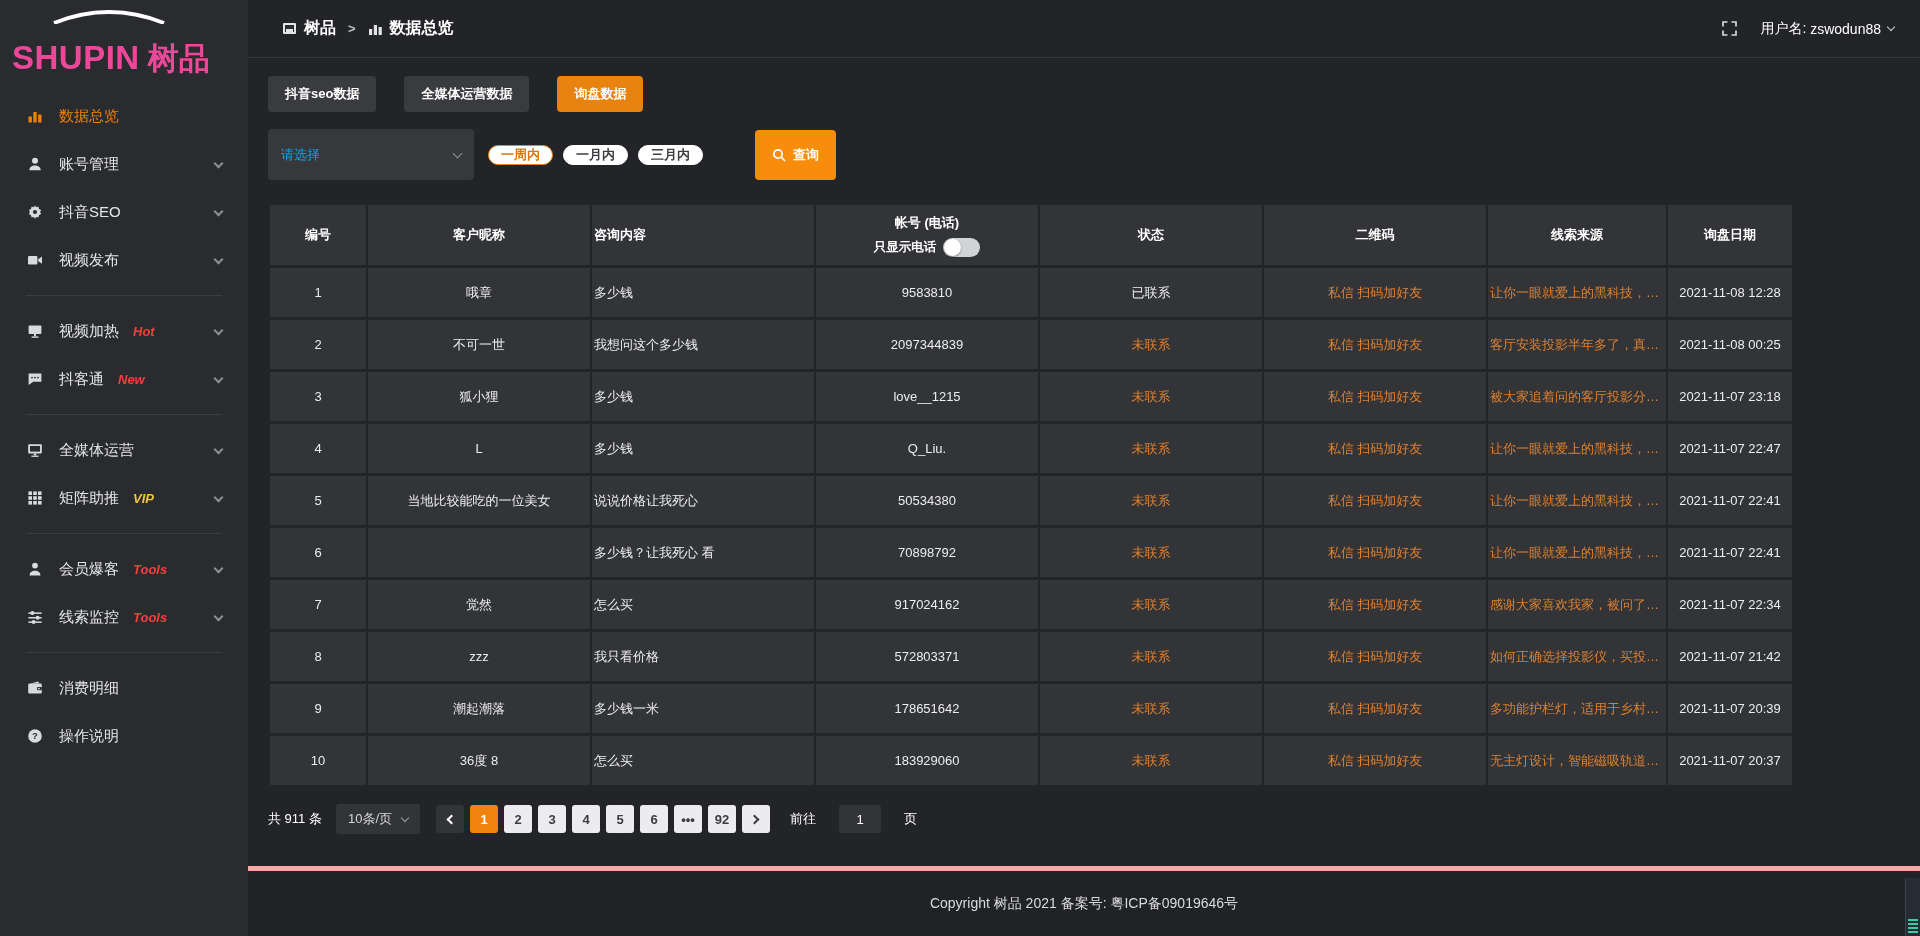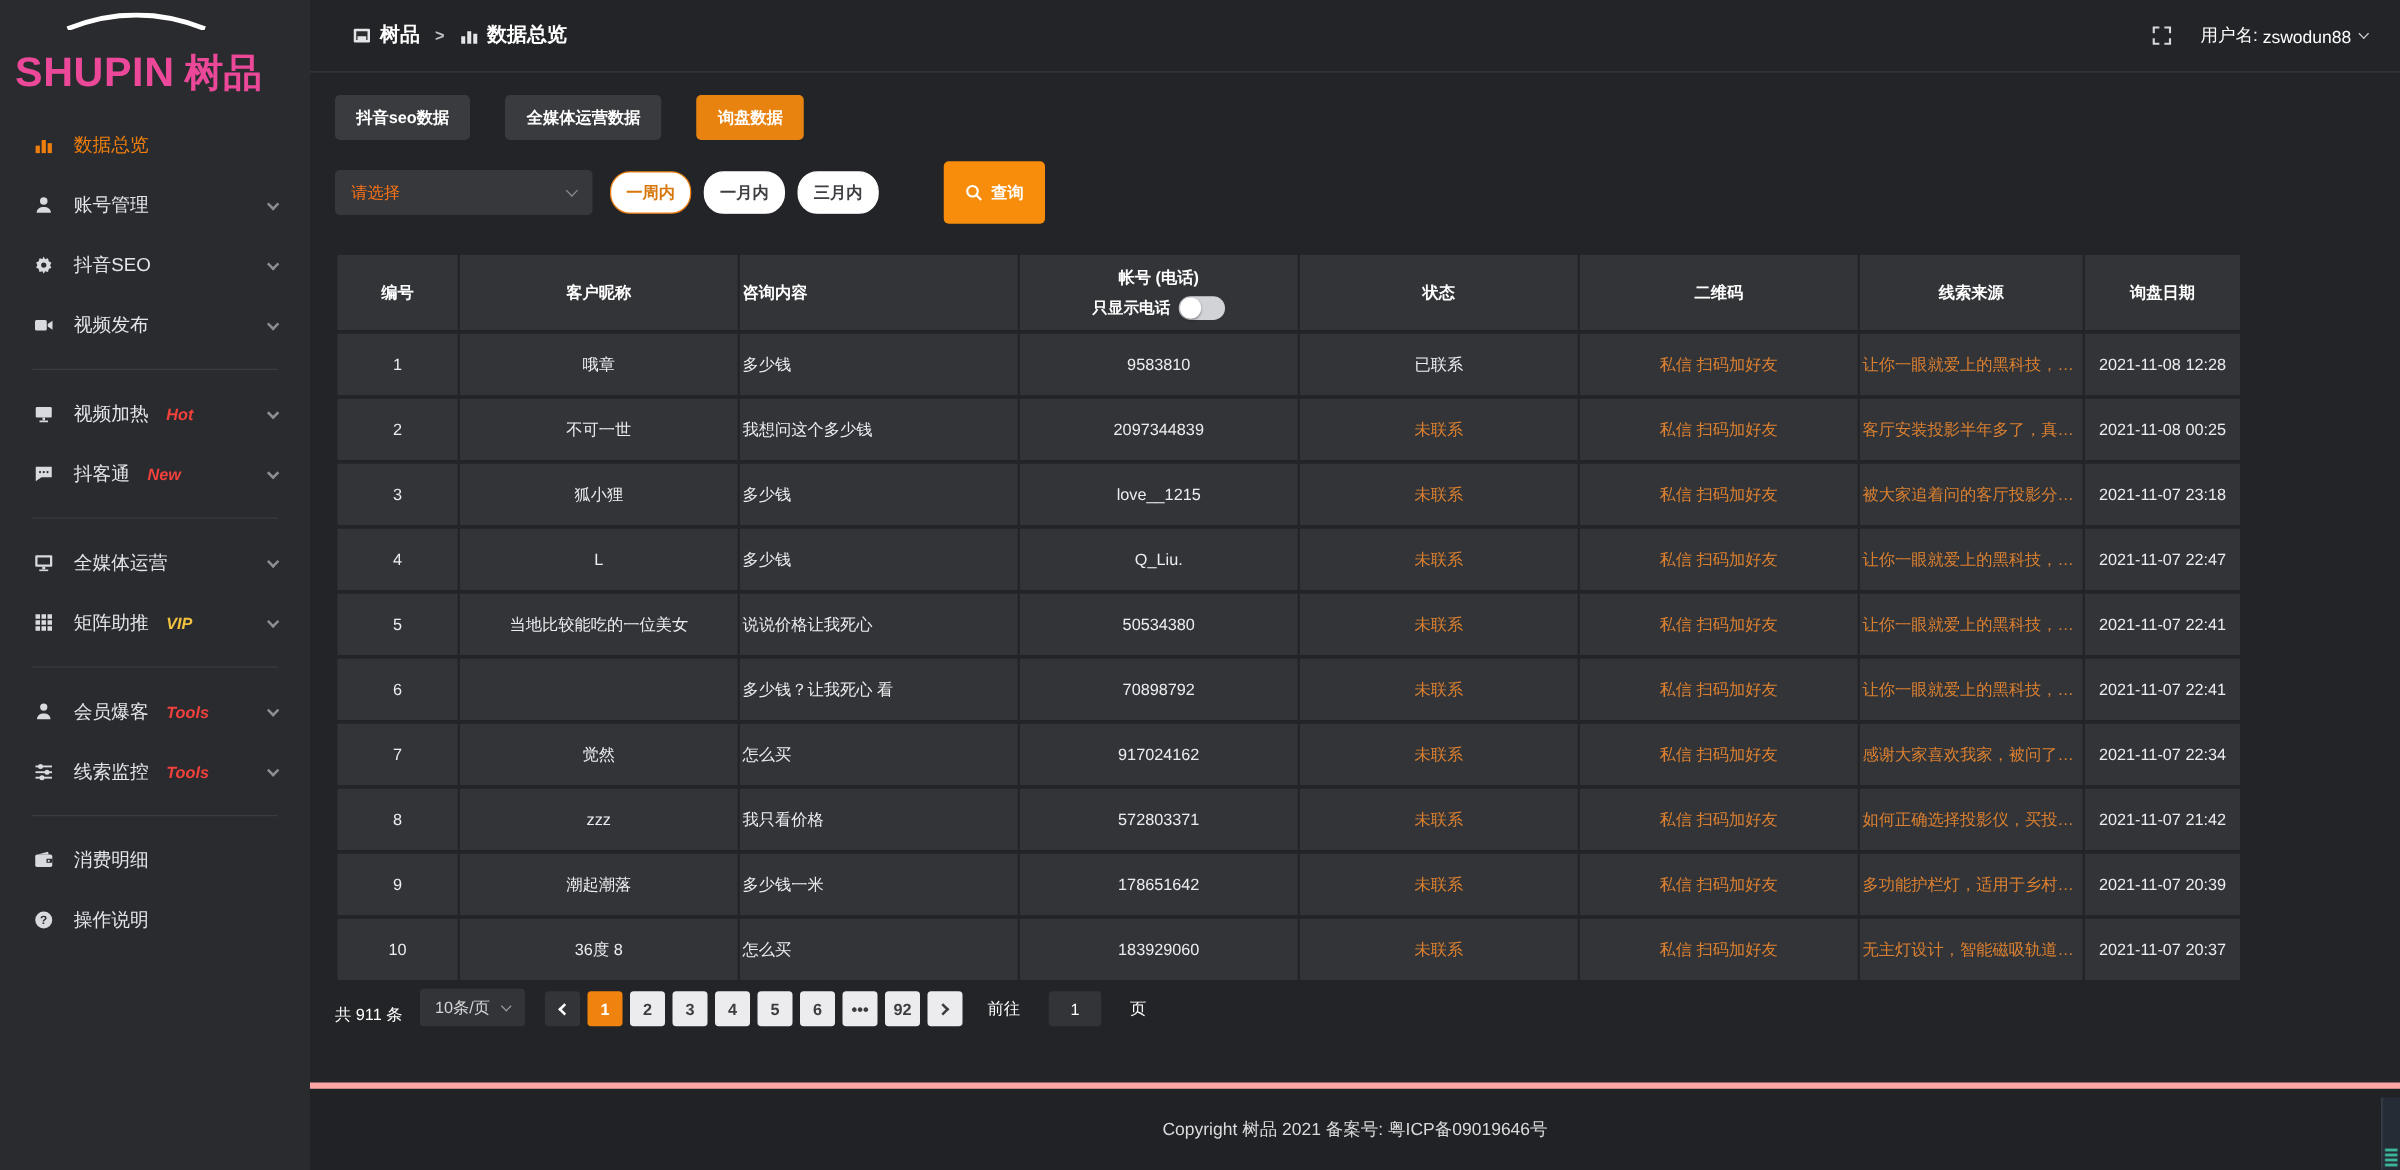--- a/index.html
+++ b/index.html
@@ -32,39 +32,39 @@
 .fs-ico{display:inline-flex;margin-right:22px;cursor:pointer}
 .user-chip{display:flex;align-items:center;cursor:pointer}
 .user-chevron{width:6px;height:6px;border-right:1.6px solid #cfd1d4;border-bottom:1.6px solid #cfd1d4;transform:rotate(45deg);margin-left:7px;margin-top:-3px}
 
 
 .content{flex:1;padding:18px 20px 0 20px}
 .tabs{display:flex;gap:28px}
 .tab{height:36px;padding:0 17px;background:#3a3b3f;color:#fff;font-size:13px;font-weight:bold;border:none;border-radius:4px;cursor:pointer}
 .tab.active{background:#e8830f}
 .filters{margin-top:17px;display:flex;align-items:center}
-.select{width:206px;height:36px;background:#37383c;border-radius:4px;color:#f97316;font-size:13px;display:flex;align-items:center;padding:0 13px;margin-right:14px;cursor:pointer}
+.select{width:206px;height:51px;background:#37383c;border-radius:4px;color:#0ea5e9;font-size:13px;display:flex;align-items:center;padding:0 13px;margin-right:14px;cursor:pointer}
 .sel-chev{margin-left:auto;width:7px;height:7px;border-right:1.6px solid #8f9296;border-bottom:1.6px solid #8f9296;transform:rotate(45deg);margin-top:-3px}
-.period-btn{height:34px;min-width:64px;padding:0 12px;background:#fff;border:1px solid #fff;border-radius:16px;color:#3d3e41;font-size:13px;font-weight:bold;margin-right:10px;cursor:pointer}
+.period-btn{height:20px;min-width:64px;padding:0 12px;background:#fff;border:1px solid #fff;border-radius:16px;color:#3d3e41;font-size:13px;font-weight:bold;margin-right:10px;cursor:pointer}
 .period-btn.active{border:1px solid #ee8113;color:#d8770b}
 .search-btn{height:50px;padding:0 17px;margin-left:42px;background:#f78d0a;border:none;border-radius:4px;color:#fff;font-size:13px;font-weight:bold;display:flex;align-items:center;gap:7px;cursor:pointer}
 
 
 .data-table{margin-top:22px;border-collapse:separate;border-spacing:2px 3px;width:1508px;table-layout:fixed}
 .data-table th,.data-table td{background:#333438;text-align:center;overflow:hidden;white-space:nowrap}
 .data-table th{color:#fff;font-size:13px;font-weight:bold;height:60px}
 .data-table td{height:49px;color:#ecedef;font-size:13px;text-overflow:ellipsis}
 .al{text-align:left!important;padding-left:2px}
 .orange{color:#db8030!important}
 .phone-toggle-row{display:flex;align-items:center;justify-content:center;gap:7px;margin-top:6px;font-size:12.5px}
 .toggle{width:37px;height:19px;background:#d2d3d7;border-radius:10px;position:relative;display:inline-block;cursor:pointer}
 .toggle .knob{position:absolute;left:1px;top:1px;width:17px;height:17px;border-radius:50%;background:#fff;box-shadow:0 1px 2px rgba(0,0,0,.4)}
 
 
-.pager{margin-top:4px;display:flex;align-items:flex-end;font-size:13px;color:#fff}
+.pager{margin-top:16px;display:flex;align-items:center;font-size:13px;color:#fff}
 .total{margin-right:14px}
 .size-select{height:30px;background:#333438;border-radius:3px;color:#d3d4d6;display:flex;align-items:center;padding:0 12px;margin-right:16px;cursor:pointer}
 .size-chev{width:6px;height:6px;border-right:1.5px solid #9b9da1;border-bottom:1.5px solid #9b9da1;transform:rotate(45deg);margin-left:10px;margin-top:-3px}
 .pages{display:flex;gap:6px;margin:0 6px}
 .pg{min-width:28px;height:28px;border:none;border-radius:3px;background:#ececee;color:#3c3d40;font-weight:bold;font-size:13px;display:flex;align-items:center;justify-content:center;cursor:pointer}
 .pg.active{background:#f0830d;color:#fff}
 .pg.prev{background:#333438;color:#fff}
 .arr{display:inline-block;width:7px;height:7px}
 .arr.left{border-left:2px solid currentColor;border-bottom:2px solid currentColor;transform:rotate(45deg);margin-left:3px}
 .arr.right{border-right:2px solid currentColor;border-top:2px solid currentColor;transform:rotate(45deg);margin-right:3px}

